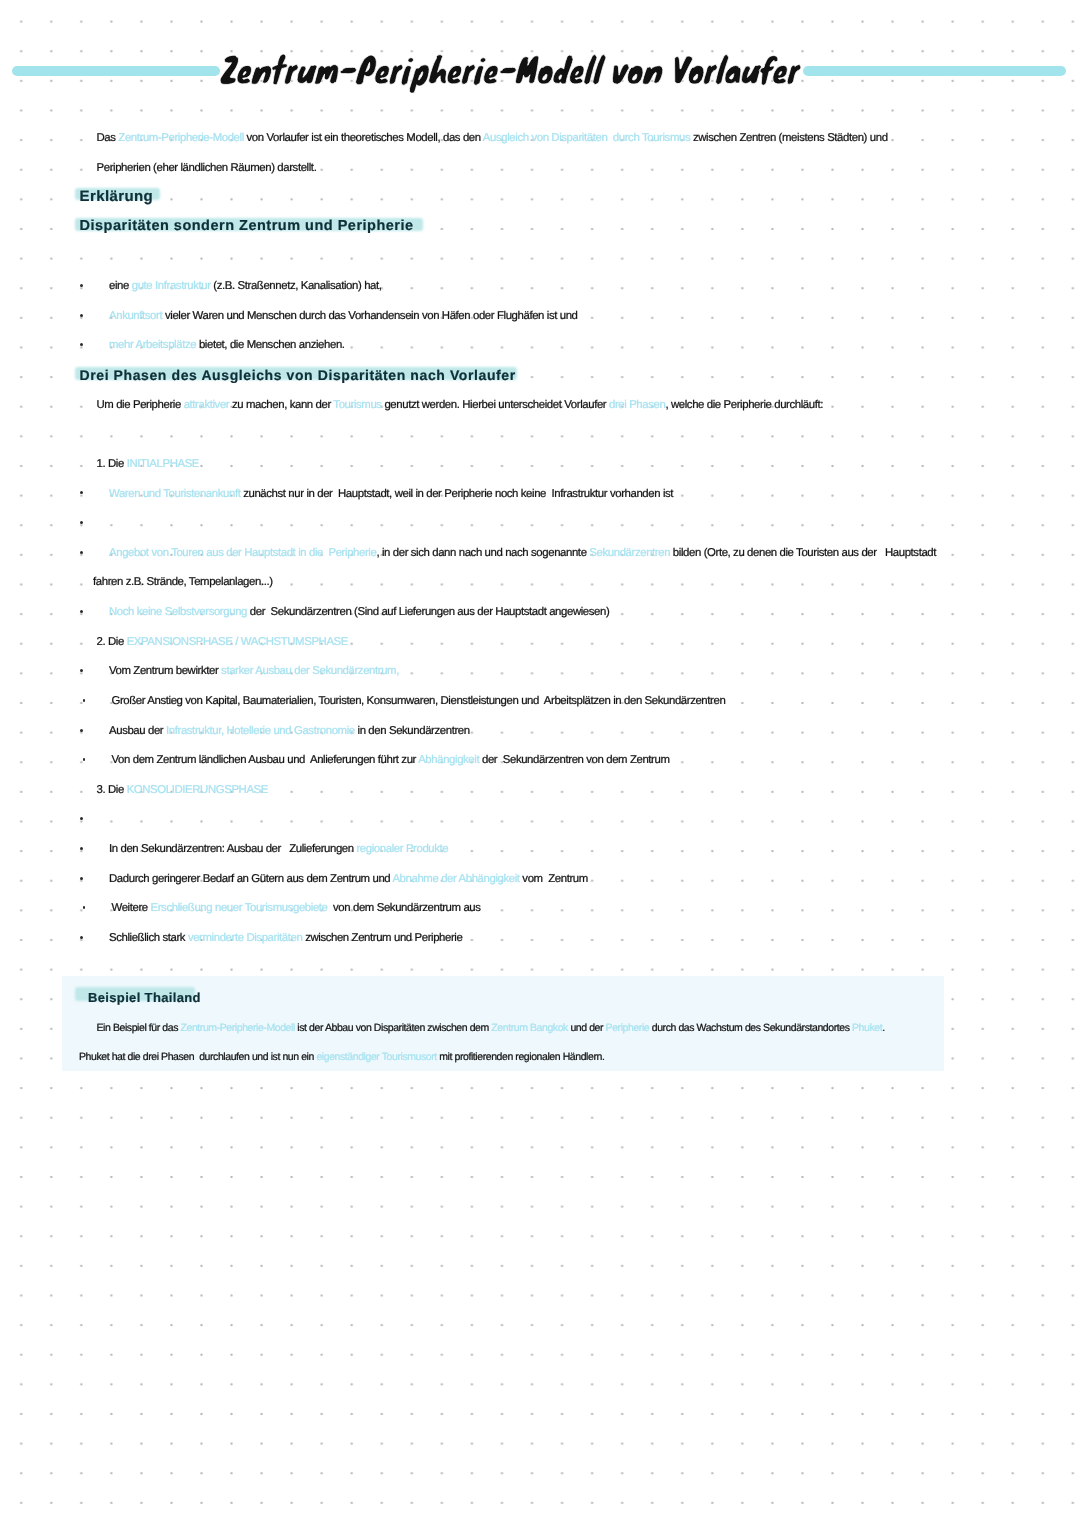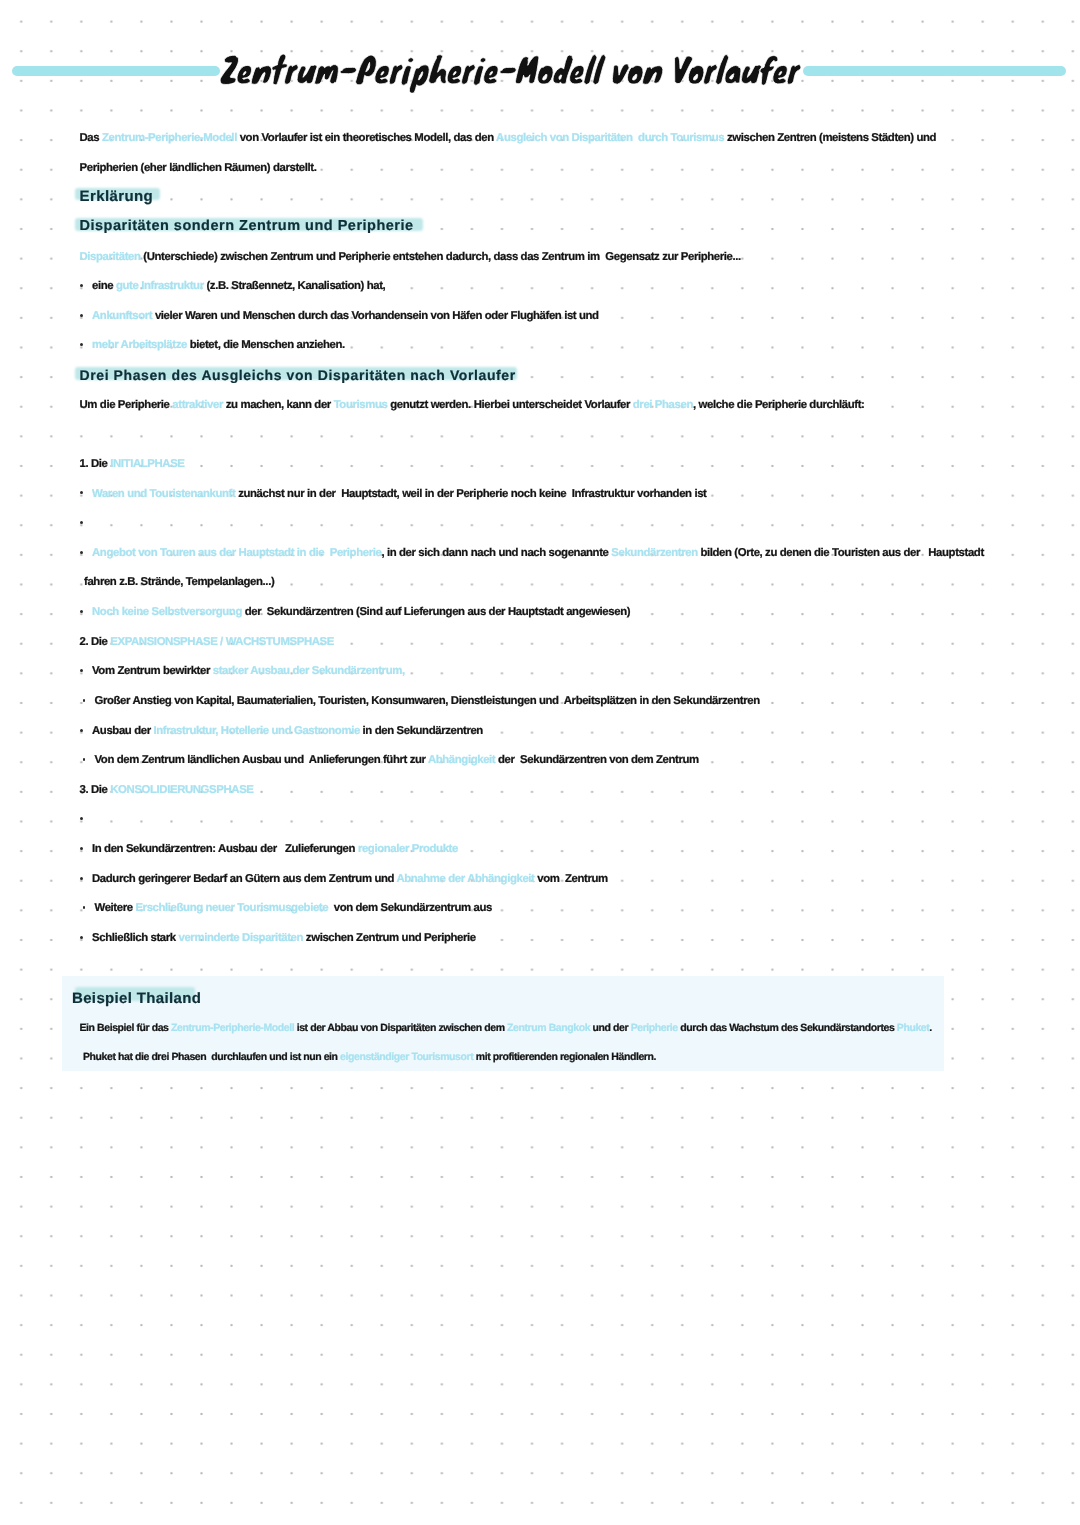--- a/index.html
+++ b/index.html
@@ -5,21 +5,21 @@
 <style>
 html,body{margin:0;padding:0;background:#fff;}
 body{width:1080px;height:1525px;}
 #page{position:relative;filter:blur(0.22px);width:1080px;height:1525px;overflow:hidden;background:#fff;
  font-family:"Liberation Sans",sans-serif;color:#141414;-webkit-font-smoothing:antialiased;text-rendering:geometricPrecision;}
 #dots{position:absolute;left:0;top:0;width:1080px;height:1525px;pointer-events:none;
  background-image:radial-gradient(circle at center, rgba(120,120,120,0.62) 0px, rgba(120,120,120,0.45) 0.85px, rgba(255,255,255,0) 1.55px);
  background-size:30.06px 29.63px;background-position:6.2px 6.8px;}
 .rule{position:absolute;height:10px;border-radius:6px;background:#a2e4ec;}
 #title-svg{position:absolute;}
-.row{position:absolute;white-space:pre;font-size:11.4px;font-weight:700;line-height:14px;letter-spacing:-0.4px;
+.row{position:absolute;white-space:pre;font-size:11.4px;font-weight:400;line-height:14px;letter-spacing:-0.4px;margin-left:17px;
  -webkit-text-stroke:0.24px currentColor;}
 .mk{color:#a8e2f0;filter:blur(0.7px);}
 .hl{position:absolute;border-radius:3px;background:#c0e8e9;filter:blur(1.3px);}
 .head{position:absolute;white-space:nowrap;font-weight:700;color:#0e2f38;line-height:1;-webkit-text-stroke:0.2px currentColor;}
 .bul{position:absolute;border-radius:50%;background:#2b2b2b;}
 #panel{position:absolute;background:#eff8fc;}
 .sm{font-size:10.5px;letter-spacing:-0.42px;}
 </style>
 </head>
 <body>
@@ -31,37 +31,36 @@
   <div class="rule" style="left:803px;top:66px;width:263px"></div>
   <svg id="title-svg" style="left:219.5px;top:53.5px" width="581" height="39.3" viewBox="-3 -826 19115 1158" preserveAspectRatio="none" aria-label="Zentrum-Peripherie-Modell von Vorlaufer">
     <path d="M454 -126Q497 -127 512 -106Q527 -85 522 -58Q516 -31 494 -4Q471 22 438 32Q377 59 280 68Q193 77 108 66Q57 59 37 41Q-3 6 2 -57Q4 -87 14 -106Q30 -132 64 -182Q99 -232 134 -273Q168 -314 202 -352Q335 -501 359 -539Q364 -547 374 -570Q283 -549 191 -573Q156 -582 143 -618Q129 -657 163 -691Q212 -744 308 -770Q398 -794 488 -788Q504 -783 513 -778Q522 -774 533 -761L534 -742Q539 -740 550 -738Q562 -736 568 -734Q574 -731 581 -726Q588 -721 594 -712Q606 -692 606 -646Q605 -599 584 -544Q562 -490 531 -438Q500 -386 464 -340Q429 -293 404 -261Q379 -229 364 -210Q350 -190 343 -176Q330 -151 345 -137ZM466 -124H457ZM910 -148Q891 -139 873 -134Q855 -129 831 -124Q768 -111 740 -109Q743 -99 770 -85Q788 -82 810 -90Q831 -99 854 -106Q878 -114 900 -115Q923 -116 943 -98Q951 -80 956 -77Q961 -74 965 -74Q969 -74 974 -71Q979 -68 988 -48Q998 -28 984 -10Q969 8 939 21Q909 34 869 42Q829 50 789 53Q699 60 652 39Q584 16 564 -52Q538 -142 593 -262Q618 -318 672 -382Q719 -438 777 -463Q844 -492 917 -490Q995 -488 1025 -422Q1040 -387 1031 -324Q1015 -242 989 -208Q963 -175 910 -148ZM852 -306Q799 -317 769 -246Q760 -227 755 -206Q789 -202 827 -244Q841 -261 848 -278Q855 -296 852 -306ZM1210 -433Q1277 -460 1300 -434Q1312 -420 1312 -395V-390Q1349 -433 1441 -462Q1538 -492 1601 -479Q1683 -462 1693 -372Q1701 -296 1658 -179Q1644 -149 1636 -130Q1629 -112 1623 -97Q1610 -69 1582 -30Q1566 0 1532 16Q1499 32 1466 34Q1434 37 1413 24Q1392 12 1401 -15Q1424 -77 1439 -128Q1454 -179 1470 -215Q1485 -266 1474 -279Q1465 -289 1443 -276Q1424 -264 1416 -248Q1398 -235 1348 -144Q1334 -119 1320 -94Q1307 -70 1296 -49Q1284 -28 1276 -14Q1267 0 1260 4Q1254 9 1250 10Q1245 12 1242 14Q1239 16 1237 27Q1233 50 1189 61Q1118 79 1061 55Q1042 47 1031 33Q1008 -13 1110 -280Q1146 -374 1157 -392Q1182 -430 1190 -435Q1197 -440 1210 -433ZM1966 -748 1967 -752 1976 -761Q1987 -787 2000 -792Q2007 -794 2018 -797Q2029 -800 2047 -812Q2054 -826 2076 -824Q2098 -823 2120 -810Q2141 -798 2154 -776Q2168 -754 2161 -730Q2154 -707 2150 -696Q2145 -684 2140 -674Q2136 -664 2130 -652Q2123 -639 2113 -618L2080 -549Q2075 -536 2072 -534Q2068 -532 2065 -527Q2074 -529 2080 -530Q2086 -531 2092 -532Q2106 -534 2124 -536Q2135 -534 2143 -534H2157Q2169 -534 2186 -528Q2203 -521 2208 -505Q2213 -489 2209 -472Q2205 -456 2193 -442Q2181 -428 2162 -427Q2075 -403 2038 -401L2032 -394V-393Q2022 -369 2010 -332Q1999 -296 1986 -254Q1972 -211 1958 -166Q1944 -120 1929 -78Q1881 63 1859 75Q1851 79 1842 80Q1834 82 1833 83Q1798 81 1775 69Q1752 57 1744 46Q1736 35 1740 21Q1759 -153 1816 -360Q1796 -360 1788 -356Q1773 -348 1752 -347H1751Q1735 -348 1722 -362Q1709 -376 1706 -394Q1703 -412 1712 -431Q1721 -450 1748 -461Q1780 -470 1795 -476Q1824 -488 1844 -493Q1863 -498 1866 -500Q1868 -501 1869 -502Q1872 -504 1884 -504Q1890 -533 1896 -563Q1902 -593 1911 -624Q1931 -696 1966 -748ZM2373 -455Q2392 -474 2428 -490Q2464 -506 2485 -512Q2506 -518 2521 -518Q2554 -516 2540 -482Q2557 -479 2565 -460Q2573 -441 2567 -418Q2561 -395 2540 -373Q2519 -351 2484 -343Q2448 -335 2424 -306Q2401 -278 2383 -236Q2353 -165 2329 -35Q2321 12 2264 44Q2210 75 2165 62Q2114 48 2120 -13Q2122 -56 2146 -128Q2170 -199 2183 -236Q2196 -272 2201 -291L2235 -414Q2249 -450 2274 -468Q2300 -487 2324 -492Q2347 -496 2362 -486Q2378 -476 2373 -455ZM2658 -439Q2686 -466 2720 -470Q2755 -475 2782 -463Q2808 -451 2820 -424Q2833 -398 2817 -364Q2783 -314 2763 -256Q2743 -198 2726 -139Q2818 -197 2880 -312Q2898 -346 2919 -381L2934 -409L2964 -457Q2970 -476 2985 -482Q3000 -487 3018 -487Q3035 -487 3053 -486Q3071 -486 3086 -496Q3101 -506 3122 -504Q3142 -501 3158 -490Q3175 -479 3184 -464Q3192 -448 3185 -433Q3143 -343 3070 -98Q3053 -43 3038 -6Q3013 25 2975 36Q2937 47 2904 42Q2870 38 2850 20Q2830 1 2841 -27Q2813 -4 2783 15Q2753 34 2710 40Q2668 46 2629 36Q2590 27 2562 0Q2535 -27 2533 -72Q2527 -230 2658 -439ZM3273 -435Q3275 -454 3297 -466Q3319 -478 3346 -478Q3373 -478 3398 -466Q3424 -453 3433 -423Q3518 -497 3588 -480Q3612 -475 3629 -452Q3680 -501 3742 -516Q3820 -519 3854 -480Q3859 -475 3864 -469Q3878 -454 3880 -449Q3898 -421 3890 -320Q3879 -189 3840 -57Q3819 10 3802 12Q3792 14 3784 12Q3775 10 3768 10Q3762 9 3761 21Q3741 47 3700 47Q3660 47 3632 22Q3601 -4 3610 -40Q3620 -75 3632 -112Q3644 -150 3658 -190Q3682 -260 3711 -336Q3690 -312 3654 -246Q3618 -179 3609 -166Q3592 -132 3581 -112Q3570 -93 3552 -82Q3533 -70 3518 -67Q3502 -64 3488 -66Q3455 -71 3441 -94Q3438 -102 3435 -110Q3432 -118 3430 -132Q3427 -163 3438 -233L3436 -230Q3448 -242 3444 -236Q3404 -179 3396 -163Q3388 -147 3379 -128Q3370 -108 3358 -82Q3346 -57 3339 -37Q3332 -17 3322 2Q3277 80 3164 65Q3140 62 3123 54Q3106 45 3109 28Q3117 -12 3146 -105Q3203 -289 3214 -342Q3221 -360 3226 -379Q3232 -398 3238 -412Q3250 -445 3273 -435ZM3620 -188V-186Q3622 -190 3620 -188ZM4221 -246 4050 -249Q4048 -248 4046 -248Q4044 -248 4041 -247L4040 -249Q4008 -249 3984 -258Q3961 -268 3954 -283Q3946 -298 3958 -315Q3969 -332 4007 -346L4025 -348Q4032 -374 4066 -397Q4099 -420 4164 -428L4222 -430H4267Q4291 -430 4315 -429Q4368 -442 4424 -426Q4492 -405 4488 -354Q4486 -328 4454 -297Q4437 -291 4421 -282Q4405 -274 4377 -264Q4322 -246 4221 -246ZM5002 -214Q4962 -184 4918 -170Q4875 -157 4832 -163Q4789 -169 4758 -200Q4730 -111 4720 -24Q4716 -8 4706 5Q4688 58 4627 76Q4567 93 4515 70Q4491 59 4475 38Q4459 17 4459 -13Q4528 -252 4592 -405Q4606 -437 4614 -457Q4623 -477 4630 -491Q4637 -505 4642 -516Q4648 -526 4656 -539Q4674 -569 4698 -610Q4721 -650 4738 -670Q4754 -690 4772 -704Q4791 -719 4814 -732Q4836 -745 4870 -766Q4904 -787 4942 -792Q4981 -796 5016 -785Q5090 -762 5125 -682Q5155 -608 5135 -483Q5104 -292 5002 -214ZM4793 -303Q4875 -321 4907 -410Q4934 -485 4918 -580Q4895 -541 4876 -499Q4858 -457 4843 -424Q4810 -350 4793 -303ZM5444 -148Q5425 -139 5407 -134Q5389 -129 5365 -124Q5302 -111 5274 -109Q5277 -99 5304 -85Q5322 -82 5344 -90Q5365 -99 5388 -106Q5412 -114 5434 -115Q5457 -116 5477 -98Q5485 -80 5490 -77Q5495 -74 5499 -74Q5503 -74 5508 -71Q5513 -68 5522 -48Q5532 -28 5518 -10Q5503 8 5473 21Q5443 34 5403 42Q5363 50 5323 53Q5233 60 5186 39Q5118 16 5098 -52Q5072 -142 5127 -262Q5152 -318 5206 -382Q5253 -438 5311 -463Q5378 -492 5451 -490Q5529 -488 5559 -422Q5574 -387 5565 -324Q5549 -242 5523 -208Q5497 -175 5444 -148ZM5386 -306Q5333 -317 5303 -246Q5294 -227 5289 -206Q5323 -202 5361 -244Q5375 -261 5382 -278Q5389 -296 5386 -306ZM5819 -455Q5838 -474 5874 -490Q5910 -506 5931 -512Q5952 -518 5967 -518Q6000 -516 5986 -482Q6003 -479 6011 -460Q6019 -441 6013 -418Q6007 -395 5986 -373Q5965 -351 5930 -343Q5894 -335 5870 -306Q5847 -278 5829 -236Q5799 -165 5775 -35Q5767 12 5710 44Q5656 75 5611 62Q5560 48 5566 -13Q5568 -56 5592 -128Q5616 -199 5629 -236Q5642 -272 5647 -291L5681 -414Q5695 -450 5720 -468Q5746 -487 5770 -492Q5793 -496 5808 -486Q5824 -476 5819 -455ZM6106 -433Q6119 -466 6168 -478Q6214 -490 6254 -475Q6295 -459 6291 -423Q6280 -388 6264 -338Q6247 -287 6232 -234Q6192 -98 6186 -42Q6171 48 6136 55Q6126 57 6117 58Q6095 59 6089 70Q6083 81 6069 86Q6055 92 6038 92Q6022 91 6005 84Q5988 76 5976 62Q5948 28 5965 -29Q5981 -138 6046 -306Q6077 -389 6106 -433ZM6295 -583Q6246 -573 6216 -589Q6185 -605 6180 -628Q6175 -650 6194 -674Q6216 -704 6260 -713Q6280 -715 6289 -715Q6298 -715 6311 -711Q6344 -708 6354 -682Q6368 -660 6356 -632Q6345 -604 6295 -583ZM6536 -409Q6586 -484 6675 -499Q6704 -504 6746 -506Q6789 -508 6820 -487Q6850 -466 6865 -433Q6891 -374 6873 -288Q6863 -241 6849 -184Q6835 -128 6807 -73Q6779 -18 6734 30Q6689 78 6617 106Q6574 123 6542 118Q6509 114 6493 105Q6477 96 6471 79Q6451 136 6434 194Q6416 253 6387 306Q6367 319 6338 326Q6309 332 6281 322Q6253 313 6240 288Q6228 264 6228 235Q6228 196 6247 140Q6275 57 6292 12Q6310 -33 6315 -46Q6320 -60 6325 -75Q6347 -133 6358 -170Q6368 -206 6377 -233V-234Q6387 -278 6408 -328Q6430 -377 6438 -388Q6455 -405 6473 -409Q6491 -413 6514 -414H6517ZM6612 -242Q6600 -221 6572 -203L6563 -182Q6553 -156 6544 -129Q6535 -102 6524 -76Q6534 -66 6539 -57Q6595 -106 6641 -186Q6659 -219 6664 -252Q6670 -285 6667 -294Q6664 -303 6658 -303Q6651 -303 6644 -300Q6638 -296 6634 -292Q6631 -289 6635 -292Q6624 -279 6619 -270Q6614 -260 6612 -242ZM7425 -107Q7425 -54 7438 -15Q7438 17 7423 30Q7408 44 7386 44Q7363 45 7338 36Q7313 26 7296 12Q7278 -2 7273 -10Q7268 -19 7257 -36Q7240 -115 7241 -139Q7242 -163 7245 -180Q7195 -154 7176 -135Q7141 -100 7117 -45Q7109 -1 7104 2Q7099 4 7091 5Q7083 6 7074 12Q7065 18 7057 22Q7049 26 7041 30Q7022 41 7016 41Q6959 59 6907 25Q6885 10 6873 -14Q6861 -37 6867 -64Q6910 -249 6985 -441Q7031 -558 7073 -626Q7083 -642 7093 -660Q7114 -696 7122 -709Q7112 -735 7122 -754Q7133 -774 7154 -786Q7176 -797 7204 -801Q7232 -805 7257 -802Q7317 -793 7321 -755Q7315 -737 7304 -712Q7294 -687 7284 -662Q7273 -636 7264 -614Q7254 -592 7250 -582Q7245 -571 7236 -546Q7228 -520 7218 -490Q7209 -461 7201 -436L7189 -401Q7185 -387 7176 -358Q7167 -330 7157 -288Q7170 -298 7178 -312Q7187 -325 7204 -342Q7220 -359 7246 -376Q7273 -392 7303 -397Q7368 -408 7421 -355Q7461 -315 7446 -235Q7440 -202 7432 -168Q7423 -135 7425 -107ZM7823 -148Q7804 -139 7786 -134Q7768 -129 7744 -124Q7681 -111 7653 -109Q7656 -99 7683 -85Q7701 -82 7722 -90Q7744 -99 7768 -106Q7791 -114 7814 -115Q7836 -116 7856 -98Q7864 -80 7869 -77Q7874 -74 7878 -74Q7882 -74 7887 -71Q7892 -68 7902 -48Q7911 -28 7896 -10Q7882 8 7852 21Q7822 34 7782 42Q7742 50 7702 53Q7612 60 7565 39Q7497 16 7477 -52Q7451 -142 7506 -262Q7531 -318 7585 -382Q7632 -438 7690 -463Q7757 -492 7830 -490Q7908 -488 7938 -422Q7953 -387 7944 -324Q7928 -242 7902 -208Q7876 -175 7823 -148ZM7765 -306Q7712 -317 7682 -246Q7673 -227 7668 -206Q7702 -202 7740 -244Q7754 -261 7761 -278Q7768 -296 7765 -306ZM8198 -455Q8217 -474 8253 -490Q8289 -506 8310 -512Q8331 -518 8346 -518Q8379 -516 8365 -482Q8382 -479 8390 -460Q8398 -441 8392 -418Q8386 -395 8365 -373Q8344 -351 8308 -343Q8273 -335 8250 -306Q8226 -278 8208 -236Q8178 -165 8154 -35Q8146 12 8089 44Q8035 75 7990 62Q7939 48 7945 -13Q7947 -56 7971 -128Q7995 -199 8008 -236Q8021 -272 8026 -291L8060 -414Q8074 -450 8100 -468Q8125 -487 8148 -492Q8172 -496 8188 -486Q8203 -476 8198 -455ZM8485 -433Q8498 -466 8547 -478Q8593 -490 8633 -475Q8674 -459 8670 -423Q8659 -388 8642 -338Q8626 -287 8611 -234Q8571 -98 8565 -42Q8550 48 8515 55Q8505 57 8496 58Q8474 59 8468 70Q8462 81 8448 86Q8434 92 8418 92Q8401 91 8384 84Q8367 76 8355 62Q8327 28 8344 -29Q8360 -138 8425 -306Q8456 -389 8485 -433ZM8674 -583Q8625 -573 8594 -589Q8564 -605 8559 -628Q8554 -650 8573 -674Q8595 -704 8639 -713Q8659 -715 8668 -715Q8677 -715 8690 -711Q8723 -708 8733 -682Q8747 -660 8736 -632Q8724 -604 8674 -583ZM9023 -148Q9004 -139 8986 -134Q8968 -129 8944 -124Q8881 -111 8853 -109Q8856 -99 8883 -85Q8901 -82 8922 -90Q8944 -99 8968 -106Q8991 -114 9014 -115Q9036 -116 9056 -98Q9064 -80 9069 -77Q9074 -74 9078 -74Q9082 -74 9087 -71Q9092 -68 9102 -48Q9111 -28 9096 -10Q9082 8 9052 21Q9022 34 8982 42Q8942 50 8902 53Q8812 60 8765 39Q8697 16 8677 -52Q8651 -142 8706 -262Q8731 -318 8785 -382Q8832 -438 8890 -463Q8957 -492 9030 -490Q9108 -488 9138 -422Q9153 -387 9144 -324Q9128 -242 9102 -208Q9076 -175 9023 -148ZM8965 -306Q8912 -317 8882 -246Q8873 -227 8868 -206Q8902 -202 8940 -244Q8954 -261 8961 -278Q8968 -296 8965 -306ZM9476 -246 9305 -249Q9303 -248 9301 -248Q9299 -248 9296 -247L9295 -249Q9263 -249 9240 -258Q9216 -268 9208 -283Q9201 -298 9212 -315Q9224 -332 9262 -346L9280 -348Q9287 -374 9320 -397Q9354 -420 9419 -428L9477 -430H9522Q9546 -430 9570 -429Q9623 -442 9679 -426Q9747 -405 9743 -354Q9741 -328 9709 -297Q9692 -291 9676 -282Q9660 -274 9632 -264Q9577 -246 9476 -246ZM10137 -730Q10147 -703 10148 -694Q10150 -675 10134 -662Q10134 -661 10132 -659Q10141 -612 10136 -571Q10131 -530 10123 -492Q10177 -584 10209 -627Q10275 -716 10332 -754Q10351 -765 10378 -770Q10406 -776 10431 -772Q10456 -768 10472 -752Q10489 -736 10487 -704Q10459 -509 10427 -340Q10395 -172 10344 -19V-17H10343Q10331 19 10283 34Q10236 48 10199 36Q10154 23 10158 -12L10159 -35V-37Q10163 -61 10164 -70Q10164 -78 10165 -82Q10167 -108 10174 -130Q10180 -153 10183 -167Q10186 -181 10189 -194Q10192 -206 10193 -213Q10155 -161 10139 -150Q10099 -122 10046 -124Q10013 -126 10008 -139Q9998 -167 9994 -172Q9988 -180 9984 -199Q9958 -84 9933 -36Q9923 -17 9913 -2Q9899 31 9849 44Q9802 57 9759 42Q9715 28 9717 -8Q9719 -44 9732 -98Q9744 -153 9761 -214Q9812 -407 9834 -465Q9855 -523 9870 -556Q9906 -633 9934 -668Q9965 -731 10037 -744Q10094 -755 10137 -730ZM10575 -427Q10596 -442 10627 -434Q10633 -433 10639 -433Q10661 -478 10715 -480Q10729 -481 10754 -485Q10779 -489 10814 -483Q10850 -477 10877 -462Q10936 -430 10948 -370Q10972 -282 10941 -178Q10908 -63 10829 6Q10793 38 10753 46Q10713 55 10681 56Q10649 57 10622 56Q10596 56 10571 51Q10517 40 10482 0Q10441 -45 10447 -140Q10451 -224 10490 -310Q10528 -395 10575 -427ZM10751 -226Q10726 -218 10704 -219Q10693 -208 10684 -196Q10676 -183 10662 -172Q10648 -162 10648 -164Q10631 -140 10620 -114Q10609 -89 10620 -63Q10660 -59 10679 -65Q10698 -71 10714 -88Q10731 -105 10740 -128Q10758 -171 10751 -226ZM11162 -409Q11199 -434 11247 -424Q11295 -413 11301 -382Q11309 -401 11313 -420Q11358 -623 11412 -730Q11429 -763 11447 -776Q11494 -806 11546 -784Q11567 -775 11579 -760Q11591 -744 11588 -731Q11586 -718 11590 -710Q11595 -702 11601 -694Q11617 -675 11614 -661Q11594 -582 11560 -498Q11527 -413 11492 -329Q11457 -245 11428 -164Q11400 -82 11391 -9Q11391 10 11375 26Q11359 41 11335 50Q11278 70 11229 42V36Q11219 33 11214 32Q11210 31 11208 28Q11205 23 11203 -3Q11183 28 11164 35Q11145 42 11125 42Q11028 42 10987 7Q10951 -23 10953 -91Q10955 -167 11009 -261Q11071 -368 11162 -409ZM11161 -81Q11193 -70 11205 -96Q11212 -109 11218 -130Q11225 -151 11235 -179L11239 -199Q11215 -213 11196 -203Q11176 -193 11164 -172Q11152 -151 11150 -125Q11148 -99 11161 -81ZM11850 -148Q11831 -139 11813 -134Q11795 -129 11771 -124Q11708 -111 11680 -109Q11683 -99 11710 -85Q11728 -82 11750 -90Q11771 -99 11794 -106Q11818 -114 11840 -115Q11863 -116 11883 -98Q11891 -80 11896 -77Q11901 -74 11905 -74Q11909 -74 11914 -71Q11919 -68 11928 -48Q11938 -28 11924 -10Q11909 8 11879 21Q11849 34 11809 42Q11769 50 11729 53Q11639 60 11592 39Q11524 16 11504 -52Q11478 -142 11533 -262Q11558 -318 11612 -382Q11659 -438 11717 -463Q11784 -492 11857 -490Q11935 -488 11965 -422Q11980 -387 11971 -324Q11955 -242 11929 -208Q11903 -175 11850 -148ZM11792 -306Q11739 -317 11709 -246Q11700 -227 11695 -206Q11729 -202 11767 -244Q11781 -261 11788 -278Q11795 -296 11792 -306ZM12061 72Q12015 82 12013 45Q12010 35 12000 34Q11991 32 11983 28Q11962 19 11971 -21Q11987 -76 12006 -154Q12025 -233 12055 -327Q12126 -555 12231 -738Q12238 -747 12247 -762Q12256 -776 12270 -788Q12305 -820 12356 -803Q12355 -790 12362 -780Q12369 -769 12378 -758Q12401 -732 12399 -711Q12293 -460 12208 -150Q12198 -114 12192 -87Q12186 -60 12180 -39Q12173 -18 12165 -2Q12157 14 12141 28Q12125 42 12103 54Q12081 67 12061 72ZM12355 72Q12309 82 12307 45Q12304 35 12294 34Q12285 32 12277 28Q12256 19 12265 -21Q12281 -76 12300 -154Q12319 -233 12349 -327Q12420 -555 12525 -738Q12532 -747 12541 -762Q12550 -776 12564 -788Q12599 -820 12650 -803Q12649 -790 12656 -780Q12663 -769 12672 -758Q12695 -732 12693 -711Q12587 -460 12502 -150Q12492 -114 12486 -87Q12480 -60 12474 -39Q12467 -18 12459 -2Q12451 14 12435 28Q12419 42 12397 54Q12375 67 12355 72ZM13104 -444Q13109 -384 13113 -324Q13117 -263 13125 -203Q13143 -240 13158 -281Q13174 -322 13192 -362Q13235 -456 13287 -500Q13319 -535 13383 -535Q13421 -535 13431 -511Q13436 -499 13428 -479Q13477 -444 13449 -398Q13441 -386 13433 -376Q13390 -304 13354 -243Q13295 -142 13248 -70Q13232 -46 13204 -16Q13175 13 13141 34Q13061 86 13014 53Q12983 49 12956 33Q12929 17 12915 -9Q12894 -64 12925 -261Q12932 -305 12934 -327Q12936 -349 12939 -367Q12942 -385 12944 -401Q12946 -417 12948 -434Q12950 -450 12957 -464Q12974 -496 13019 -499H13031Q13049 -495 13065 -490Q13092 -480 13101 -452Q13102 -449 13104 -444ZM13532 -427Q13553 -442 13584 -434Q13590 -433 13596 -433Q13618 -478 13672 -480Q13686 -481 13711 -485Q13736 -489 13772 -483Q13807 -477 13834 -462Q13893 -430 13905 -370Q13929 -282 13898 -178Q13865 -63 13786 6Q13750 38 13710 46Q13670 55 13638 56Q13606 57 13580 56Q13553 56 13528 51Q13474 40 13439 0Q13398 -45 13404 -140Q13408 -224 13446 -310Q13485 -395 13532 -427ZM13708 -226Q13683 -218 13661 -219Q13650 -208 13642 -196Q13633 -183 13619 -172Q13605 -162 13605 -164Q13588 -140 13577 -114Q13566 -89 13577 -63Q13617 -59 13636 -65Q13655 -71 13672 -88Q13688 -105 13697 -128Q13715 -171 13708 -226ZM14083 -433Q14150 -460 14173 -434Q14185 -420 14185 -395V-390Q14222 -433 14314 -462Q14411 -492 14474 -479Q14556 -462 14566 -372Q14574 -296 14531 -179Q14517 -149 14510 -130Q14502 -112 14496 -97Q14483 -69 14455 -30Q14439 0 14406 16Q14372 32 14340 34Q14307 37 14286 24Q14265 12 14274 -15Q14297 -77 14312 -128Q14327 -179 14343 -215Q14358 -266 14347 -279Q14338 -289 14316 -276Q14297 -264 14289 -248Q14271 -235 14221 -144Q14207 -119 14194 -94Q14180 -70 14168 -49Q14157 -28 14148 -14Q14140 0 14134 4Q14127 9 14122 10Q14118 12 14115 14Q14112 16 14110 27Q14106 50 14062 61Q13991 79 13934 55Q13915 47 13904 33Q13881 -13 13983 -280Q14019 -374 14030 -392Q14055 -430 14062 -435Q14070 -440 14083 -433ZM14959 -33 14952 -679Q14952 -703 14972 -720Q14991 -738 15016 -745Q15041 -752 15063 -747Q15085 -742 15091 -721Q15110 -683 15117 -616Q15130 -491 15130 -400Q15140 -384 15155 -385Q15198 -490 15250 -587Q15302 -684 15317 -712Q15332 -739 15353 -750Q15374 -761 15398 -764Q15450 -770 15496 -746Q15531 -734 15537 -705Q15560 -659 15506 -599Q15443 -499 15379 -378Q15257 -145 15224 -91Q15191 -37 15176 -14Q15161 8 15142 23Q15108 50 15060 45Q14976 42 14962 -8Q14959 -22 14959 -33ZM15535 -427Q15556 -442 15587 -434Q15593 -433 15599 -433Q15621 -478 15675 -480Q15689 -481 15714 -485Q15739 -489 15774 -483Q15810 -477 15837 -462Q15896 -430 15908 -370Q15932 -282 15901 -178Q15868 -63 15789 6Q15753 38 15713 46Q15673 55 15641 56Q15609 57 15582 56Q15556 56 15531 51Q15477 40 15442 0Q15401 -45 15407 -140Q15411 -224 15450 -310Q15488 -395 15535 -427ZM15711 -226Q15686 -218 15664 -219Q15653 -208 15644 -196Q15636 -183 15622 -172Q15608 -162 15608 -164Q15591 -140 15580 -114Q15569 -89 15580 -63Q15620 -59 15639 -65Q15658 -71 15674 -88Q15691 -105 15700 -128Q15718 -171 15711 -226ZM16161 -455Q16180 -474 16216 -490Q16252 -506 16273 -512Q16294 -518 16309 -518Q16342 -516 16328 -482Q16345 -479 16353 -460Q16361 -441 16355 -418Q16349 -395 16328 -373Q16307 -351 16272 -343Q16236 -335 16212 -306Q16189 -278 16171 -236Q16141 -165 16117 -35Q16109 12 16052 44Q15998 75 15953 62Q15902 48 15908 -13Q15910 -56 15934 -128Q15958 -199 15971 -236Q15984 -272 15989 -291L16023 -414Q16037 -450 16062 -468Q16088 -487 16112 -492Q16135 -496 16150 -486Q16166 -476 16161 -455ZM16394 72Q16348 82 16346 45Q16343 35 16334 34Q16324 32 16316 28Q16295 19 16304 -21Q16320 -76 16339 -154Q16358 -233 16388 -327Q16459 -555 16564 -738Q16571 -747 16580 -762Q16589 -776 16603 -788Q16638 -820 16689 -803Q16688 -790 16695 -780Q16702 -769 16711 -758Q16734 -732 16732 -711Q16626 -460 16541 -150Q16531 -114 16525 -87Q16519 -60 16512 -39Q16506 -18 16498 -2Q16490 14 16474 28Q16458 42 16436 54Q16414 67 16394 72ZM17068 -429 17072 -428Q17074 -428 17074 -427Q17100 -437 17117 -412Q17128 -395 17134 -360Q17136 -312 17124 -227Q17101 -55 17099 -22Q17101 13 17056 26Q17017 38 16978 25Q16937 11 16944 -18Q16936 -3 16928 4Q16920 10 16896 22Q16873 33 16830 40Q16787 48 16744 44Q16701 41 16666 24Q16630 6 16618 -31Q16595 -103 16624 -214Q16644 -287 16696 -343Q16756 -407 16832 -449Q16889 -480 16942 -486Q16960 -488 16974 -485Q16987 -482 17002 -479Q17018 -476 17032 -470Q17068 -455 17068 -429ZM16883 -164Q16890 -178 16894 -199Q16899 -220 16907 -245Q16826 -212 16783 -164Q16736 -111 16789 -91Q16835 -79 16856 -106Q16865 -118 16872 -136Q16879 -154 16889 -173Q16886 -168 16883 -164ZM17276 -439Q17304 -466 17338 -470Q17373 -475 17400 -463Q17426 -451 17438 -424Q17451 -398 17435 -364Q17401 -314 17381 -256Q17361 -198 17344 -139Q17436 -197 17498 -312Q17516 -346 17537 -381L17552 -409L17582 -457Q17588 -476 17603 -482Q17618 -487 17636 -487Q17653 -487 17671 -486Q17689 -486 17704 -496Q17719 -506 17740 -504Q17760 -501 17776 -490Q17793 -479 17802 -464Q17810 -448 17803 -433Q17761 -343 17688 -98Q17671 -43 17656 -6Q17631 25 17593 36Q17555 47 17522 42Q17488 38 17468 20Q17448 1 17459 -27Q17431 -4 17401 15Q17371 34 17328 40Q17286 46 17247 36Q17208 27 17180 0Q17153 -27 17151 -72Q17145 -230 17276 -439ZM18097 -458Q18135 -471 18213 -476Q18231 -466 18228 -435Q18224 -404 18204 -388Q18180 -352 18153 -339Q18138 -332 18116 -326Q18095 -321 18064 -312Q18044 -256 18020 -160Q17995 -64 17985 -32Q17962 42 17952 45Q17929 81 17902 90Q17874 99 17851 90Q17828 82 17816 60Q17803 39 17810 15Q17807 -10 17819 -125Q17831 -240 17831 -257Q17827 -261 17821 -262Q17815 -263 17813 -267Q17804 -270 17799 -278Q17790 -292 17780 -298Q17762 -296 17750 -308Q17739 -321 17739 -338Q17739 -355 17751 -373Q17763 -391 17792 -401L17894 -433Q17906 -514 17970 -617Q17985 -642 18002 -670Q18020 -699 18051 -724Q18082 -748 18116 -762Q18149 -775 18184 -778Q18218 -781 18247 -777Q18308 -769 18328 -736Q18352 -694 18350 -660Q18347 -627 18322 -610Q18282 -584 18254 -602Q18243 -608 18238 -622Q18233 -636 18219 -632Q18205 -628 18187 -614Q18169 -599 18150 -577Q18132 -555 18118 -532Q18083 -479 18097 -458ZM18537 -148Q18518 -139 18500 -134Q18482 -129 18458 -124Q18395 -111 18367 -109Q18370 -99 18397 -85Q18415 -82 18436 -90Q18458 -99 18482 -106Q18505 -114 18528 -115Q18550 -116 18570 -98Q18578 -80 18583 -77Q18588 -74 18592 -74Q18596 -74 18601 -71Q18606 -68 18616 -48Q18625 -28 18610 -10Q18596 8 18566 21Q18536 34 18496 42Q18456 50 18416 53Q18326 60 18279 39Q18211 16 18191 -52Q18165 -142 18220 -262Q18245 -318 18299 -382Q18346 -438 18404 -463Q18471 -492 18544 -490Q18622 -488 18652 -422Q18667 -387 18658 -324Q18642 -242 18616 -208Q18590 -175 18537 -148ZM18479 -306Q18426 -317 18396 -246Q18387 -227 18382 -206Q18416 -202 18454 -244Q18468 -261 18475 -278Q18482 -296 18479 -306ZM18912 -455Q18931 -474 18967 -490Q19003 -506 19024 -512Q19045 -518 19060 -518Q19093 -516 19079 -482Q19096 -479 19104 -460Q19112 -441 19106 -418Q19100 -395 19079 -373Q19058 -351 19022 -343Q18987 -335 18964 -306Q18940 -278 18922 -236Q18892 -165 18868 -35Q18860 12 18803 44Q18749 75 18704 62Q18653 48 18659 -13Q18661 -56 18685 -128Q18709 -199 18722 -236Q18735 -272 18740 -291L18774 -414Q18788 -450 18814 -468Q18839 -487 18862 -492Q18886 -496 18902 -486Q18917 -476 18912 -455Z" fill="#111111" stroke="#ffffff" stroke-linejoin="round" vector-effect="non-scaling-stroke" style="stroke-width:0.8px"></path>
   </svg>
   <div class="row " style="left:79.5px;top:131.0px"><span class="tx">Das </span><span class="mk">Zentrum-Peripherie-Modell</span><span class="tx"> von Vorlaufer ist ein theoretisches Modell, das den </span><span class="mk">Ausgleich von Disparitäten</span><span class="tx">  </span><span class="mk">durch Tourismus</span><span class="tx"> zwischen Zentren (meistens Städten) und </span></div>
   <div class="row " style="left:79.5px;top:160.63px"><span class="tx">Peripherien (eher ländlichen Räumen) darstellt. </span></div>
   <div class="hl" style="left:75.3px;top:187.86px;width:85.1px;height:12.4px"></div>
   <div class="head" style="left:79.5px;top:188.76px;font-size:15px;letter-spacing:0.4px">Erklärung</div>
   <div class="hl" style="left:75.3px;top:218.09px;width:348px;height:13.2px"></div>
   <div class="head" style="left:79.5px;top:219.09px;font-size:14.5px;letter-spacing:0.5px">Disparitäten sondern Zentrum und Peripherie</div>
-  <div class="row " style="left:79.5px;top:249.52px"><span class="mk">Disparitäten</span><span class="tx"> (Unterschiede) zwischen Zentrum und Peripherie entstehen dadurch, dass das Zentrum im  Gegensatz zur Peripherie...</span></div>
   <span class="bul" style="left:80.3px;top:284.05px;width:3.0px;height:3.0px"></span>
   <div class="row " style="left:92.0px;top:279.15px"><span class="tx">eine </span><span class="mk">gute Infrastruktur</span><span class="tx"> (z.B. Straßennetz, Kanalisation) hat,</span></div>
   <span class="bul" style="left:80.3px;top:313.68px;width:3.0px;height:3.0px"></span>
   <div class="row " style="left:92.0px;top:308.78px"><span class="mk">Ankunftsort</span><span class="tx"> vieler Waren und Menschen durch das Vorhandensein von Häfen oder Flughäfen ist und</span></div>
   <span class="bul" style="left:80.3px;top:343.31px;width:3.0px;height:3.0px"></span>
   <div class="row " style="left:92.0px;top:338.41px"><span class="mk">mehr Arbeitsplätze</span><span class="tx"> bietet, die Menschen anziehen. </span></div>
   <div class="hl" style="left:75.3px;top:366.64px;width:442px;height:13.0px"></div>
   <div class="head" style="left:79.5px;top:367.64px;font-size:14.0px;letter-spacing:0.6px">Drei Phasen des Ausgleichs von Disparitäten nach Vorlaufer</div>
   <div class="row " style="left:79.5px;top:397.67px"><span class="tx">Um die Peripherie </span><span class="mk">attraktiver</span><span class="tx"> zu machen, kann der </span><span class="mk">Tourismus</span><span class="tx"> genutzt werden. Hierbei unterscheidet Vorlaufer </span><span class="mk">drei Phasen</span><span class="tx">, welche die Peripherie durchläuft:</span></div>
   <div class="row " style="left:79.5px;top:456.93px"><span class="tx">1. Die </span><span class="mk">INITIALPHASE</span></div>
   <span class="bul" style="left:80.3px;top:491.46px;width:3.0px;height:3.0px"></span>
   <div class="row " style="left:92.0px;top:486.56px"><span class="mk">Waren und Touristenankunft</span><span class="tx"> zunächst nur in der  Hauptstadt, weil in der Peripherie noch keine  Infrastruktur vorhanden ist</span></div>
   <span class="bul" style="left:80.3px;top:521.09px;width:3.0px;height:3.0px"></span>
   <span class="bul" style="left:80.3px;top:550.72px;width:3.0px;height:3.0px"></span>
   <div class="row " style="left:92.0px;top:545.82px"><span class="mk">Angebot von Touren aus der Hauptstadt in die  Peripherie</span><span class="tx">, in der sich dann nach und nach sogenannte </span><span class="mk">Sekundärzentren</span><span class="tx"> bilden (Orte, zu denen die Touristen aus der   Hauptstadt</span></div>
-  <div class="row " style="left:84px;top:575.45px"><span class="tx">fahren z.B. Strände, Tempelanlagen...)</span></div>
+  <div class="row " style="left:76px;top:575.45px"><span class="tx">fahren z.B. Strände, Tempelanlagen...)</span></div>
   <span class="bul" style="left:80.3px;top:609.98px;width:3.0px;height:3.0px"></span>
   <div class="row " style="left:92.0px;top:605.08px"><span class="mk">Noch keine Selbstversorgung</span><span class="tx"> der  Sekundärzentren (Sind auf Lieferungen aus der Hauptstadt angewiesen)</span></div>
   <div class="row " style="left:79.5px;top:634.71px"><span class="tx">2. Die </span><span class="mk">EXPANSIONSPHASE / WACHSTUMSPHASE</span></div>
   <span class="bul" style="left:80.3px;top:669.24px;width:3.0px;height:3.0px"></span>
   <div class="row " style="left:92.0px;top:664.34px"><span class="tx">Vom Zentrum bewirkter </span><span class="mk">starker Ausbau der Sekundärzentrum,</span></div>
   <span class="bul" style="left:82.7px;top:699.07px;width:2.6px;height:2.6px"></span>
   <div class="row " style="left:94.5px;top:693.97px"><span class="tx">Großer Anstieg von Kapital, Baumaterialien, Touristen, Konsumwaren, Dienstleistungen und  Arbeitsplätzen in den Sekundärzentren</span></div>
   <span class="bul" style="left:80.3px;top:728.5px;width:3.0px;height:3.0px"></span>
   <div class="row " style="left:92.0px;top:723.6px"><span class="tx">Ausbau der </span><span class="mk">Infrastruktur, Hotellerie und Gastronomie</span><span class="tx"> in den Sekundärzentren</span></div>
   <span class="bul" style="left:82.7px;top:758.33px;width:2.6px;height:2.6px"></span>
@@ -70,16 +69,16 @@
   <span class="bul" style="left:80.3px;top:817.39px;width:3.0px;height:3.0px"></span>
   <span class="bul" style="left:80.3px;top:847.02px;width:3.0px;height:3.0px"></span>
   <div class="row " style="left:92.0px;top:842.12px"><span class="tx">In den Sekundärzentren: Ausbau der   Zulieferungen </span><span class="mk">regionaler Produkte</span></div>
   <span class="bul" style="left:80.3px;top:876.65px;width:3.0px;height:3.0px"></span>
   <div class="row " style="left:92.0px;top:871.75px"><span class="tx">Dadurch geringerer Bedarf an Gütern aus dem Zentrum und </span><span class="mk">Abnahme der Abhängigkeit</span><span class="tx"> vom  Zentrum</span></div>
   <span class="bul" style="left:82.7px;top:906.48px;width:2.6px;height:2.6px"></span>
   <div class="row " style="left:94.5px;top:901.38px"><span class="tx">Weitere </span><span class="mk">Erschließung neuer Tourismusgebiete</span><span class="tx">  von dem Sekundärzentrum aus</span></div>
   <span class="bul" style="left:80.3px;top:935.91px;width:3.0px;height:3.0px"></span>
   <div class="row " style="left:92.0px;top:931.01px"><span class="tx">Schließlich stark </span><span class="mk">verminderte Disparitäten</span><span class="tx"> zwischen Zentrum und Peripherie</span></div>
   <div class="hl" style="left:75.3px;top:986.67px;width:120.2px;height:14.3px"></div>
-  <div class="head" style="left:72px;top:990.67px;font-size:15px;letter-spacing:0.35px">Beispiel Thailand</div>
+  <div class="head" style="left:88px;top:990.67px;font-size:13.0px;letter-spacing:0.35px">Beispiel Thailand</div>
   <div class="row sm" style="left:79.5px;top:1020.5px"><span class="tx">Ein Beispiel für das </span><span class="mk">Zentrum-Peripherie-Modell</span><span class="tx"> ist der Abbau von Disparitäten zwischen dem </span><span class="mk">Zentrum Bangkok</span><span class="tx"> und der </span><span class="mk">Peripherie</span><span class="tx"> durch das Wachstum des Sekundärstandortes </span><span class="mk">Phuket</span><span class="tx">.</span></div>
-  <div class="row sm" style="left:83px;top:1050.13px"><span class="tx">Phuket hat die drei Phasen  durchlaufen und ist nun ein </span><span class="mk">eigenständiger Tourismusort</span><span class="tx"> mit profitierenden regionalen Händlern.</span></div>
+  <div class="row sm" style="left:62px;top:1050.13px"><span class="tx">Phuket hat die drei Phasen  durchlaufen und ist nun ein </span><span class="mk">eigenständiger Tourismusort</span><span class="tx"> mit profitierenden regionalen Händlern.</span></div>
 </div>
 
 </body></html>

